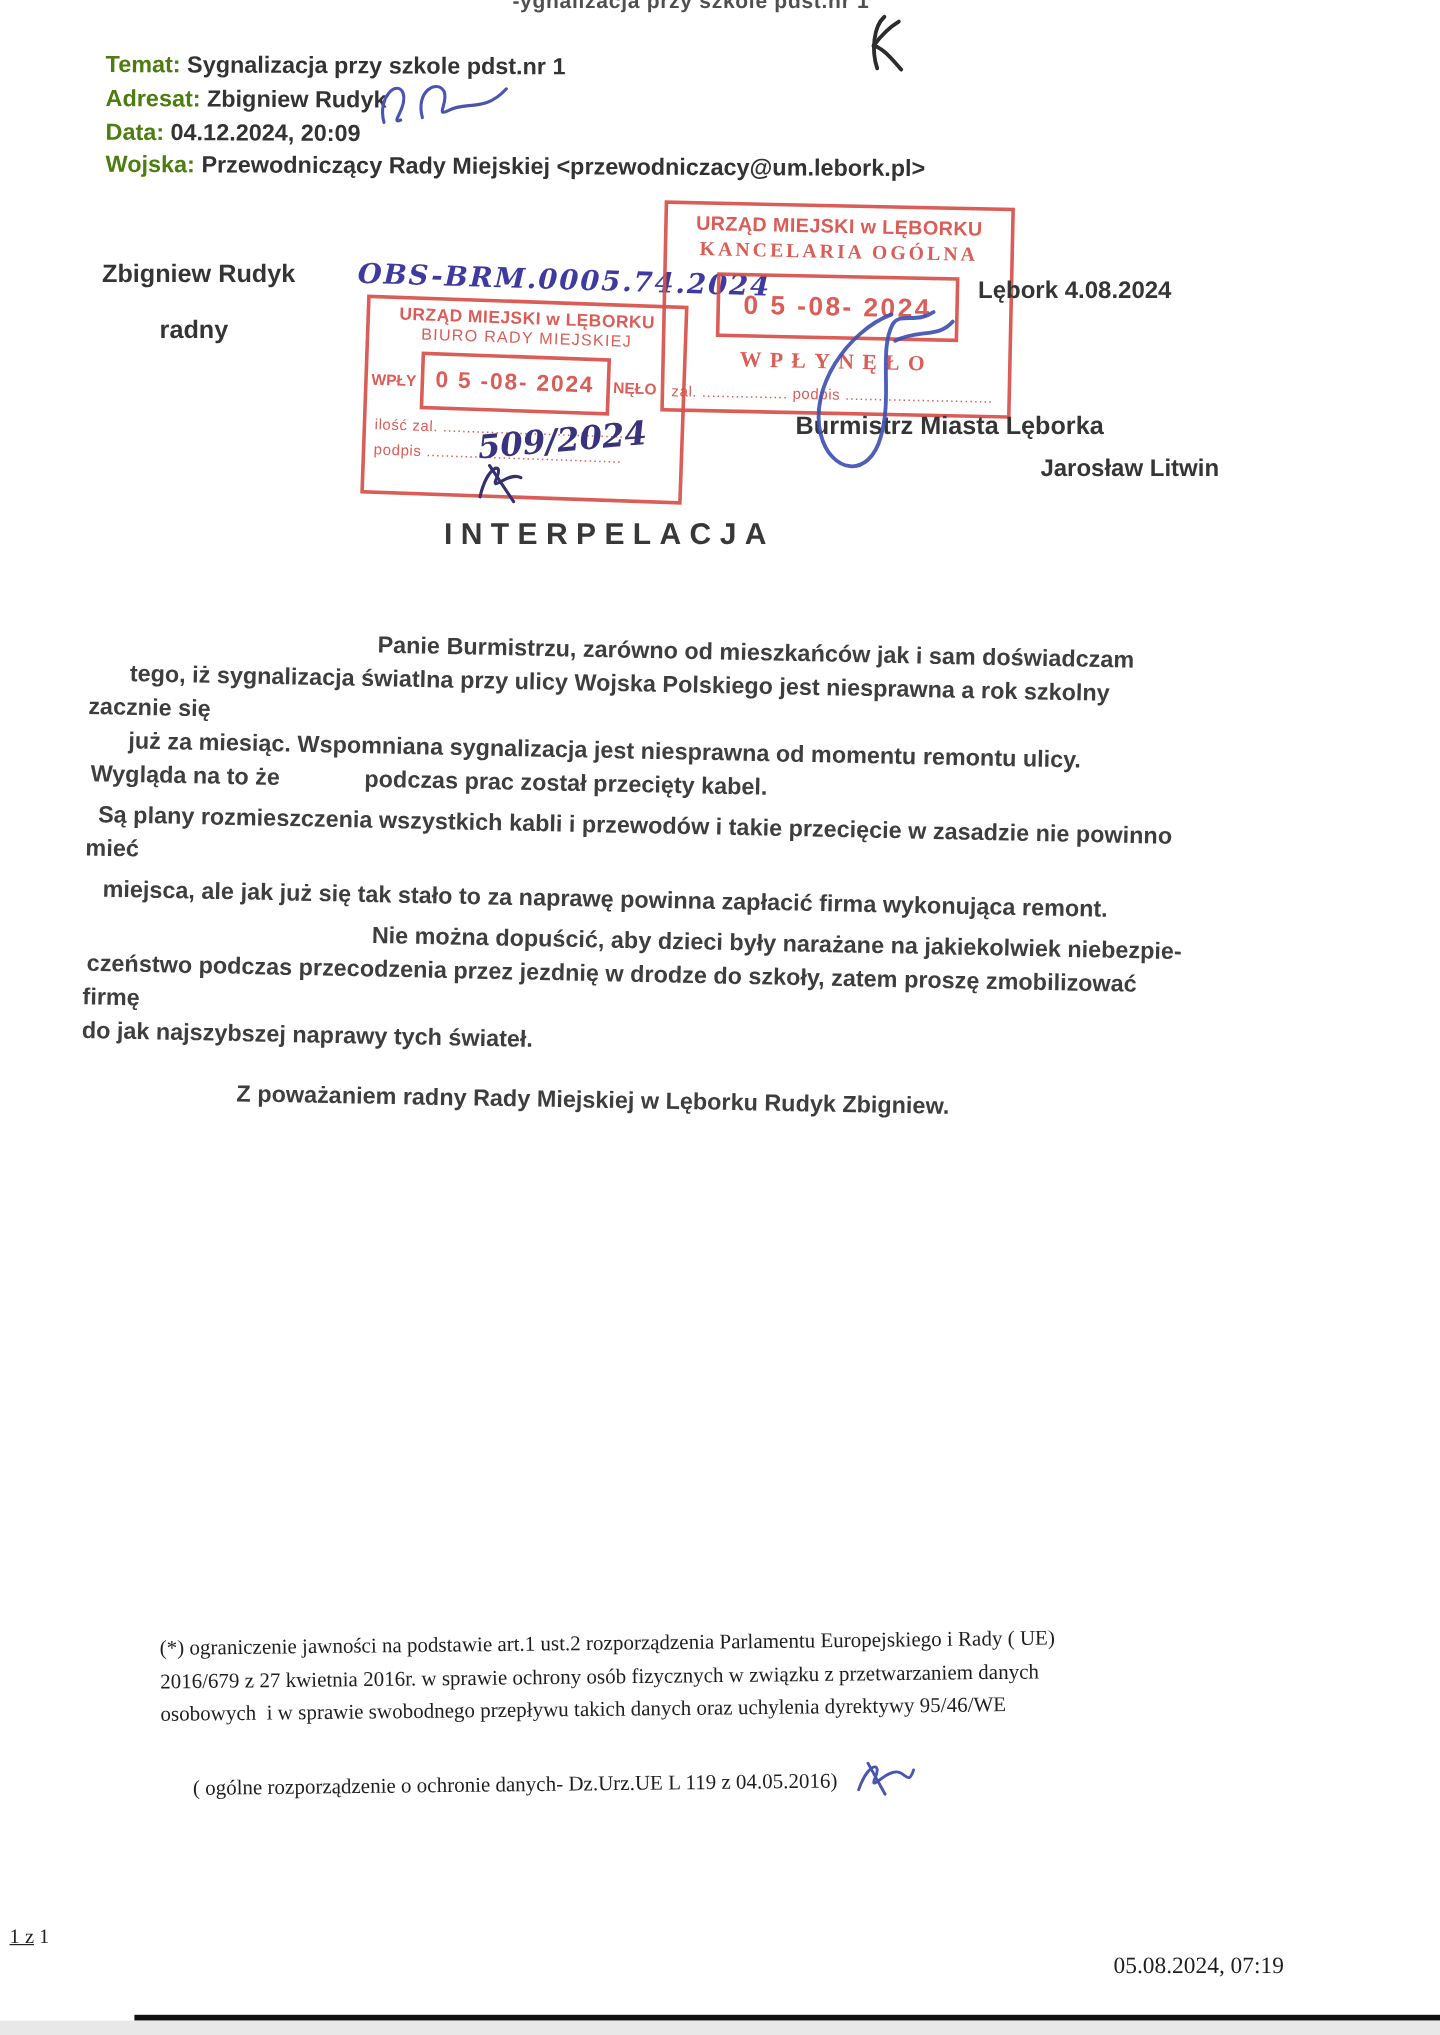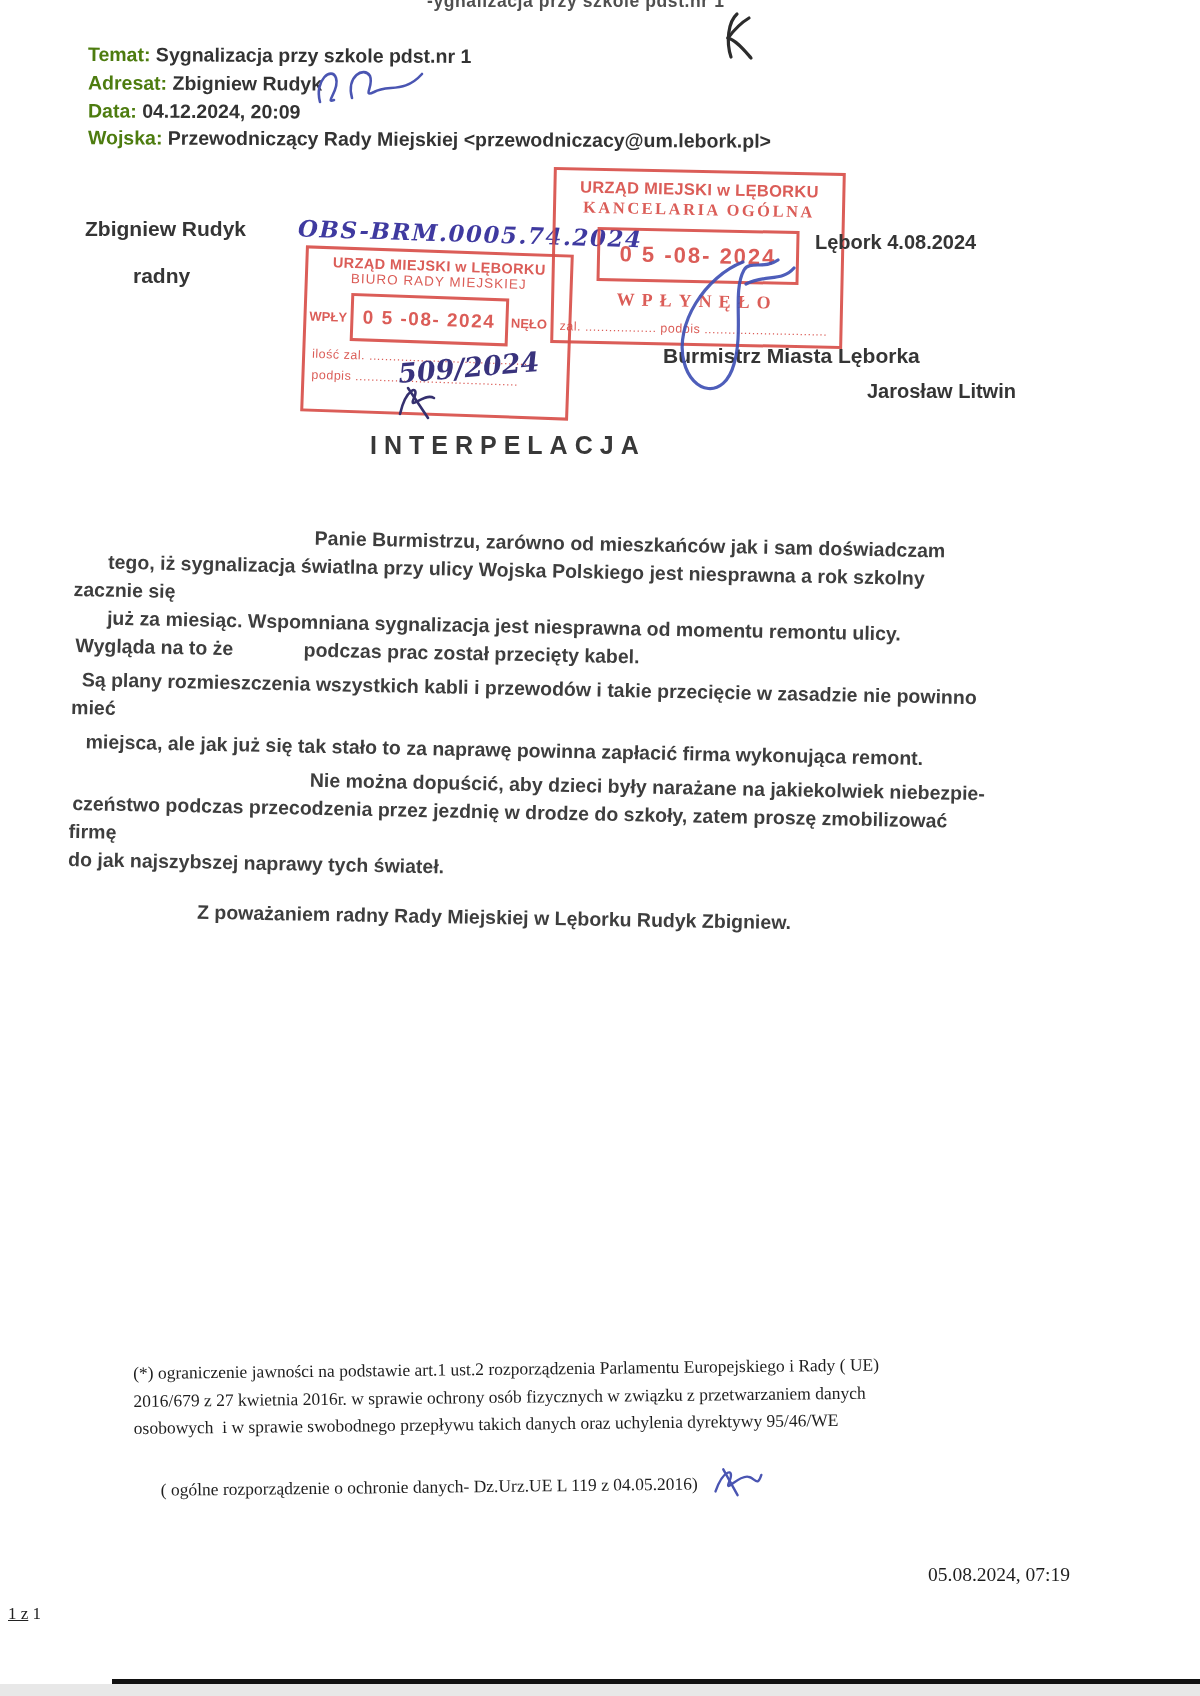--- a/index.html
+++ b/index.html
@@ -74,21 +74,21 @@
   
   .footnote{position:absolute;left:133px;top:1360px;width:850px;
     font-family:"Liberation Serif",serif;font-size:17.5px;color:#1e1e1e;
     line-height:27.5px;transform:rotate(-.65deg);transform-origin:left top;}
   .fn-line{white-space:pre-wrap;}
   .fn-sig{vertical-align:-10px;margin-left:10px;}
   
   .page-marker{position:absolute;left:8px;top:1604px;font-family:"Liberation Serif",serif;
     font-size:17px;color:#222;}
   .page-marker .u{text-decoration:underline;text-align:center;}
-  .timestamp{position:absolute;left:928px;top:1564px;font-family:"Liberation Serif",serif;
+  .timestamp{position:absolute;left:928px;top:1628px;font-family:"Liberation Serif",serif;
     font-size:19.5px;color:#1e1e1e;}
   .bottom-bar{position:absolute;left:112px;right:0;bottom:0;height:5px;background:#111;}
 </style>
 </head>
 <body>
 
 <div class="page">
 
   <div class="top-cut">-ygnalizacja przy szkole pdst.nr 1</div>
 

